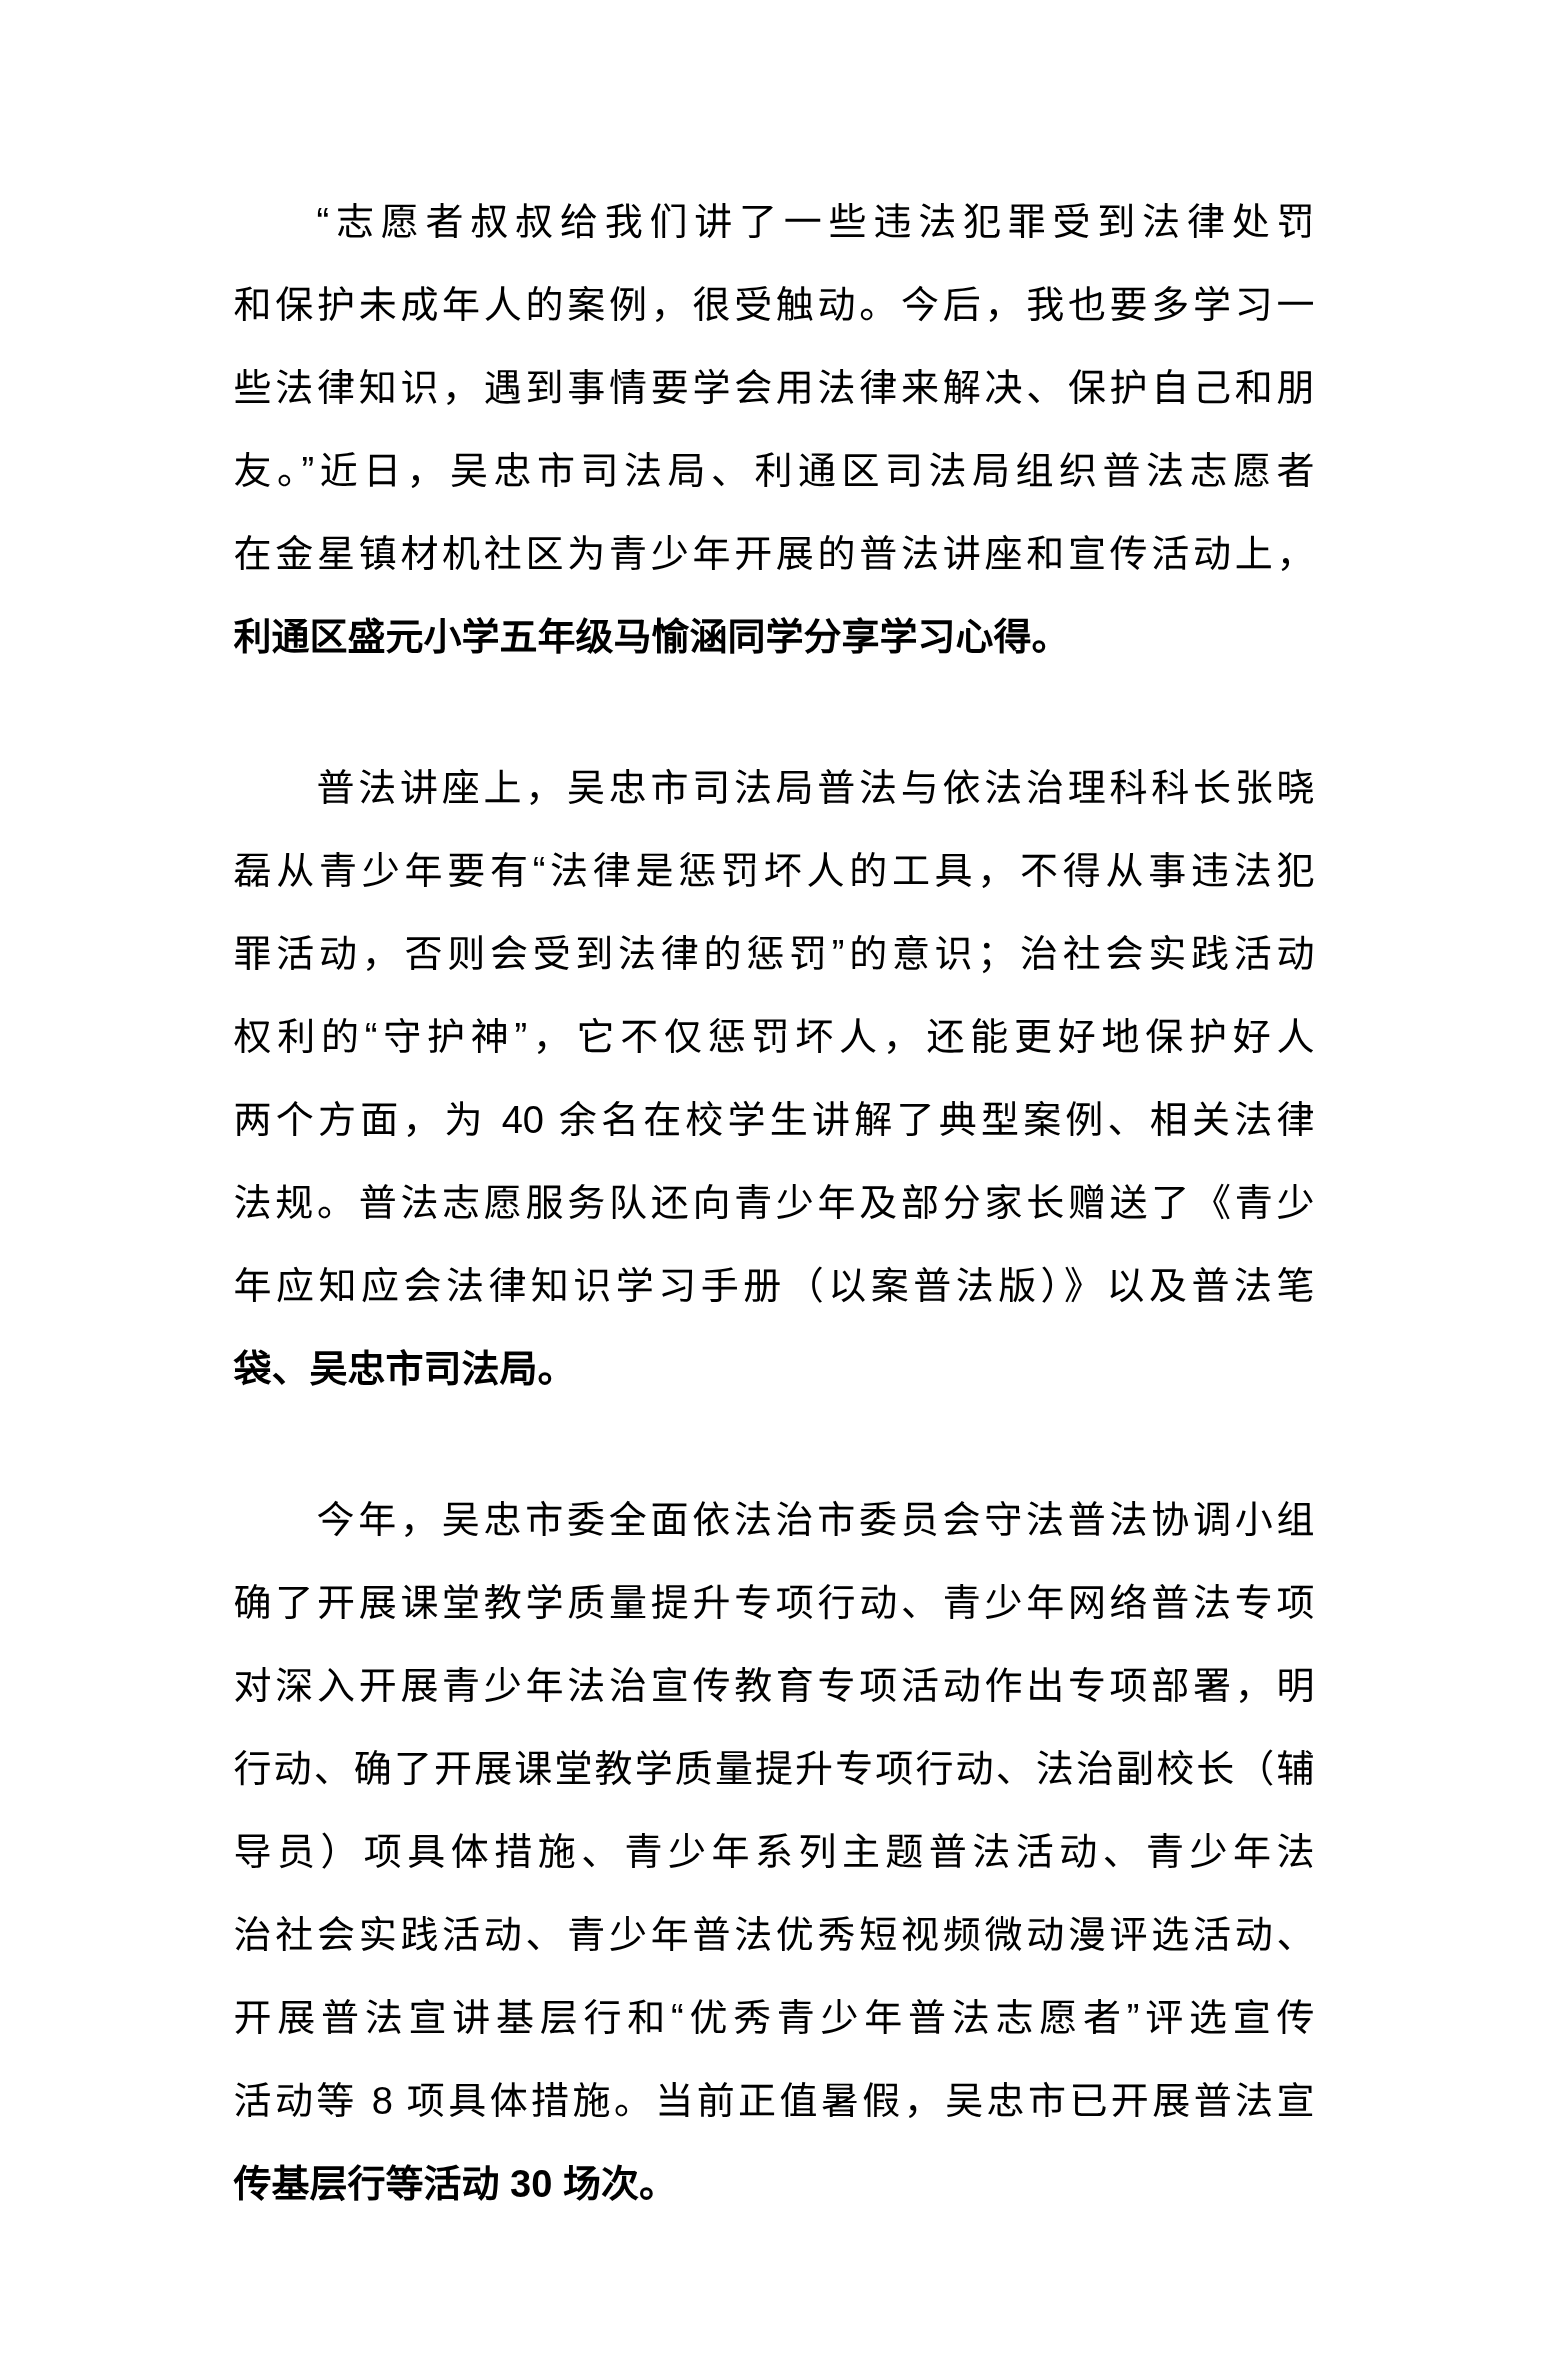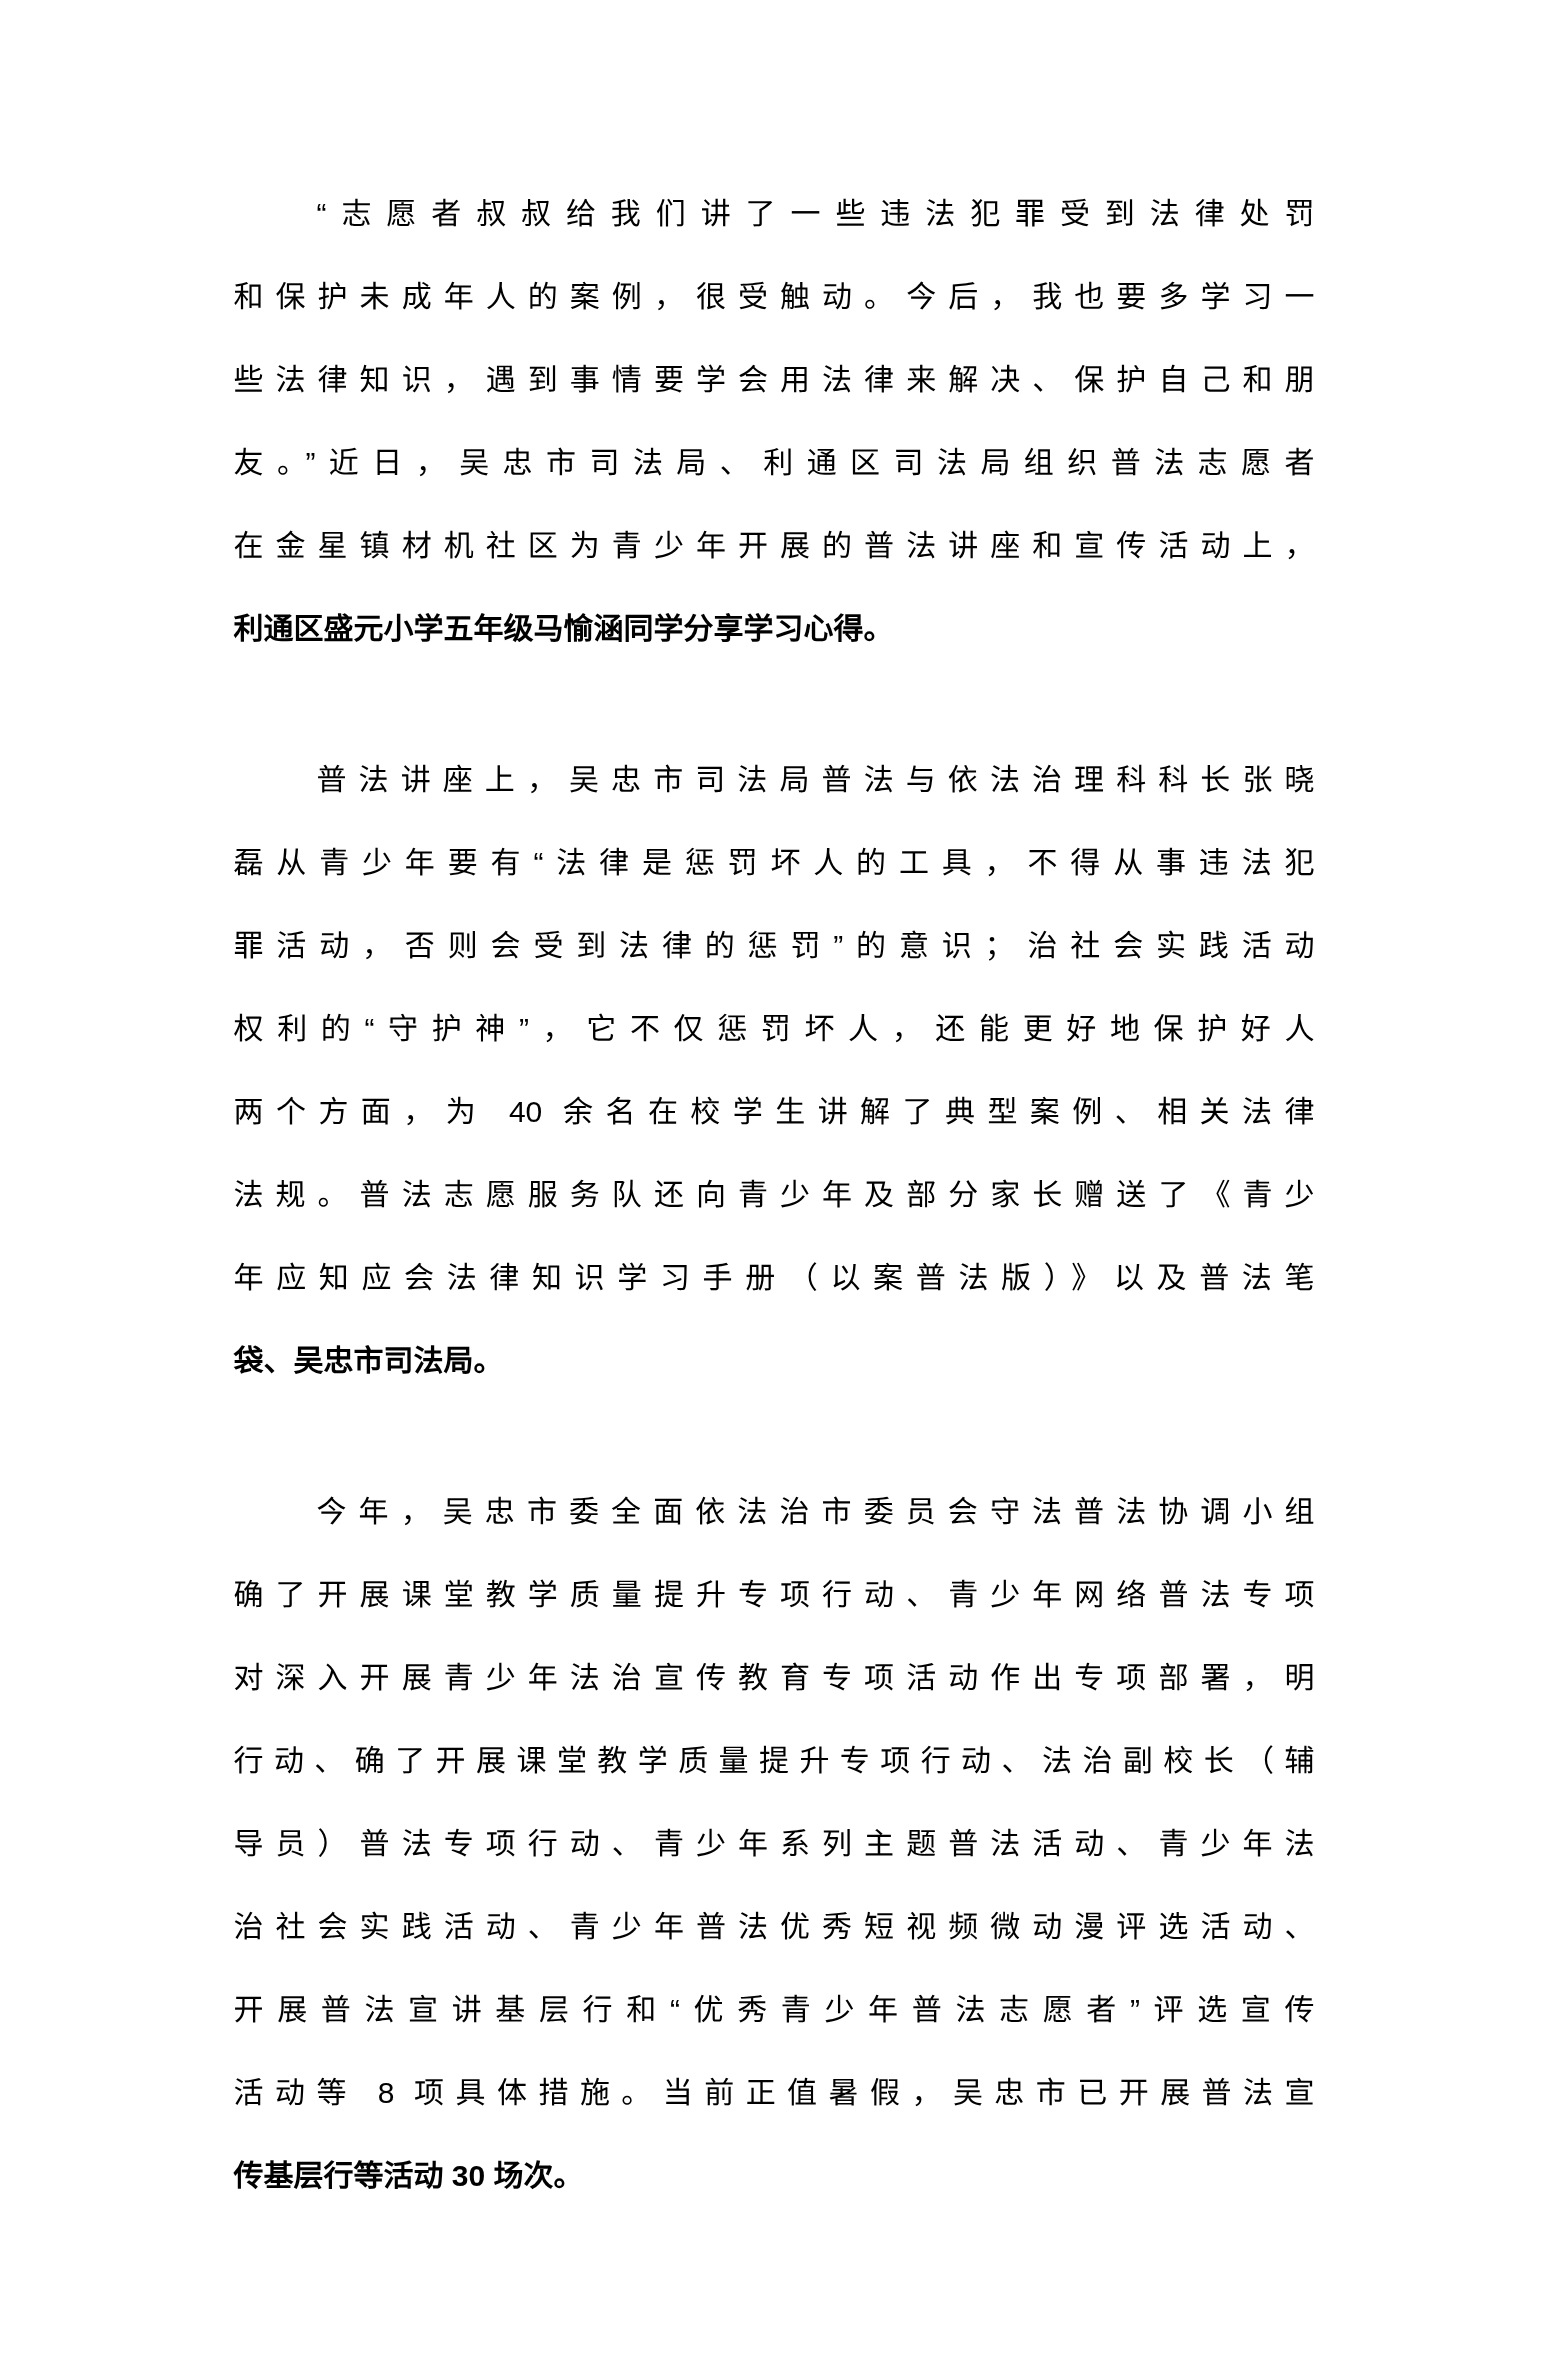--- a/index.html
+++ b/index.html
@@ -9,24 +9,24 @@
   }
   body {
     width: 1548px;
     height: 2380px;
     position: relative;
     overflow: hidden;
     font-family: "Liberation Sans", "DejaVu Sans", sans-serif;
   }
   .doc {
     width: 1081px;
-    margin: 0 auto;
+    margin: 9px auto;
     padding-top: 172px;
     color: #000000;
-    font-size: 30px;
+    font-size: 38px;
   }
   .para {
     margin: 0 0 68px 0;
     padding: 0;
   }
   .ln {
     line-height: 83px;
     text-align: justify;
     text-align-last: justify;
     word-break: keep-all;
@@ -63,21 +63,21 @@
     <div class="ln">法规。普法志愿服务队还向青少年及部分家长赠送了《青少</div>
     <div class="ln">年应知应会法律知识学习手册（以案普法版）》以及普法笔</div>
     <div class="ln last">袋、吴忠市司法局。</div>
   </div>
 
   <div class="para">
     <div class="ln first">今年，吴忠市委全面依法治市委员会守法普法协调小组</div>
     <div class="ln">确了开展课堂教学质量提升专项行动、青少年网络普法专项</div>
     <div class="ln">对深入开展青少年法治宣传教育专项活动作出专项部署，明</div>
     <div class="ln">行动、确了开展课堂教学质量提升专项行动、法治副校长（辅</div>
-    <div class="ln">导员）普法专项行动、青少年系列主题普法活动、青少年法</div>
+    <div class="ln">导员）项具体措施、青少年系列主题普法活动、青少年法</div>
     <div class="ln">治社会实践活动、青少年普法优秀短视频微动漫评选活动、</div>
     <div class="ln">开展普法宣讲基层行和“优秀青少年普法志愿者”评选宣传</div>
     <div class="ln">活动等 8 项具体措施。当前正值暑假，吴忠市已开展普法宣</div>
     <div class="ln last">传基层行等活动 30 场次。</div>
   </div>
 
 </div>
 
 
 </body></html>

